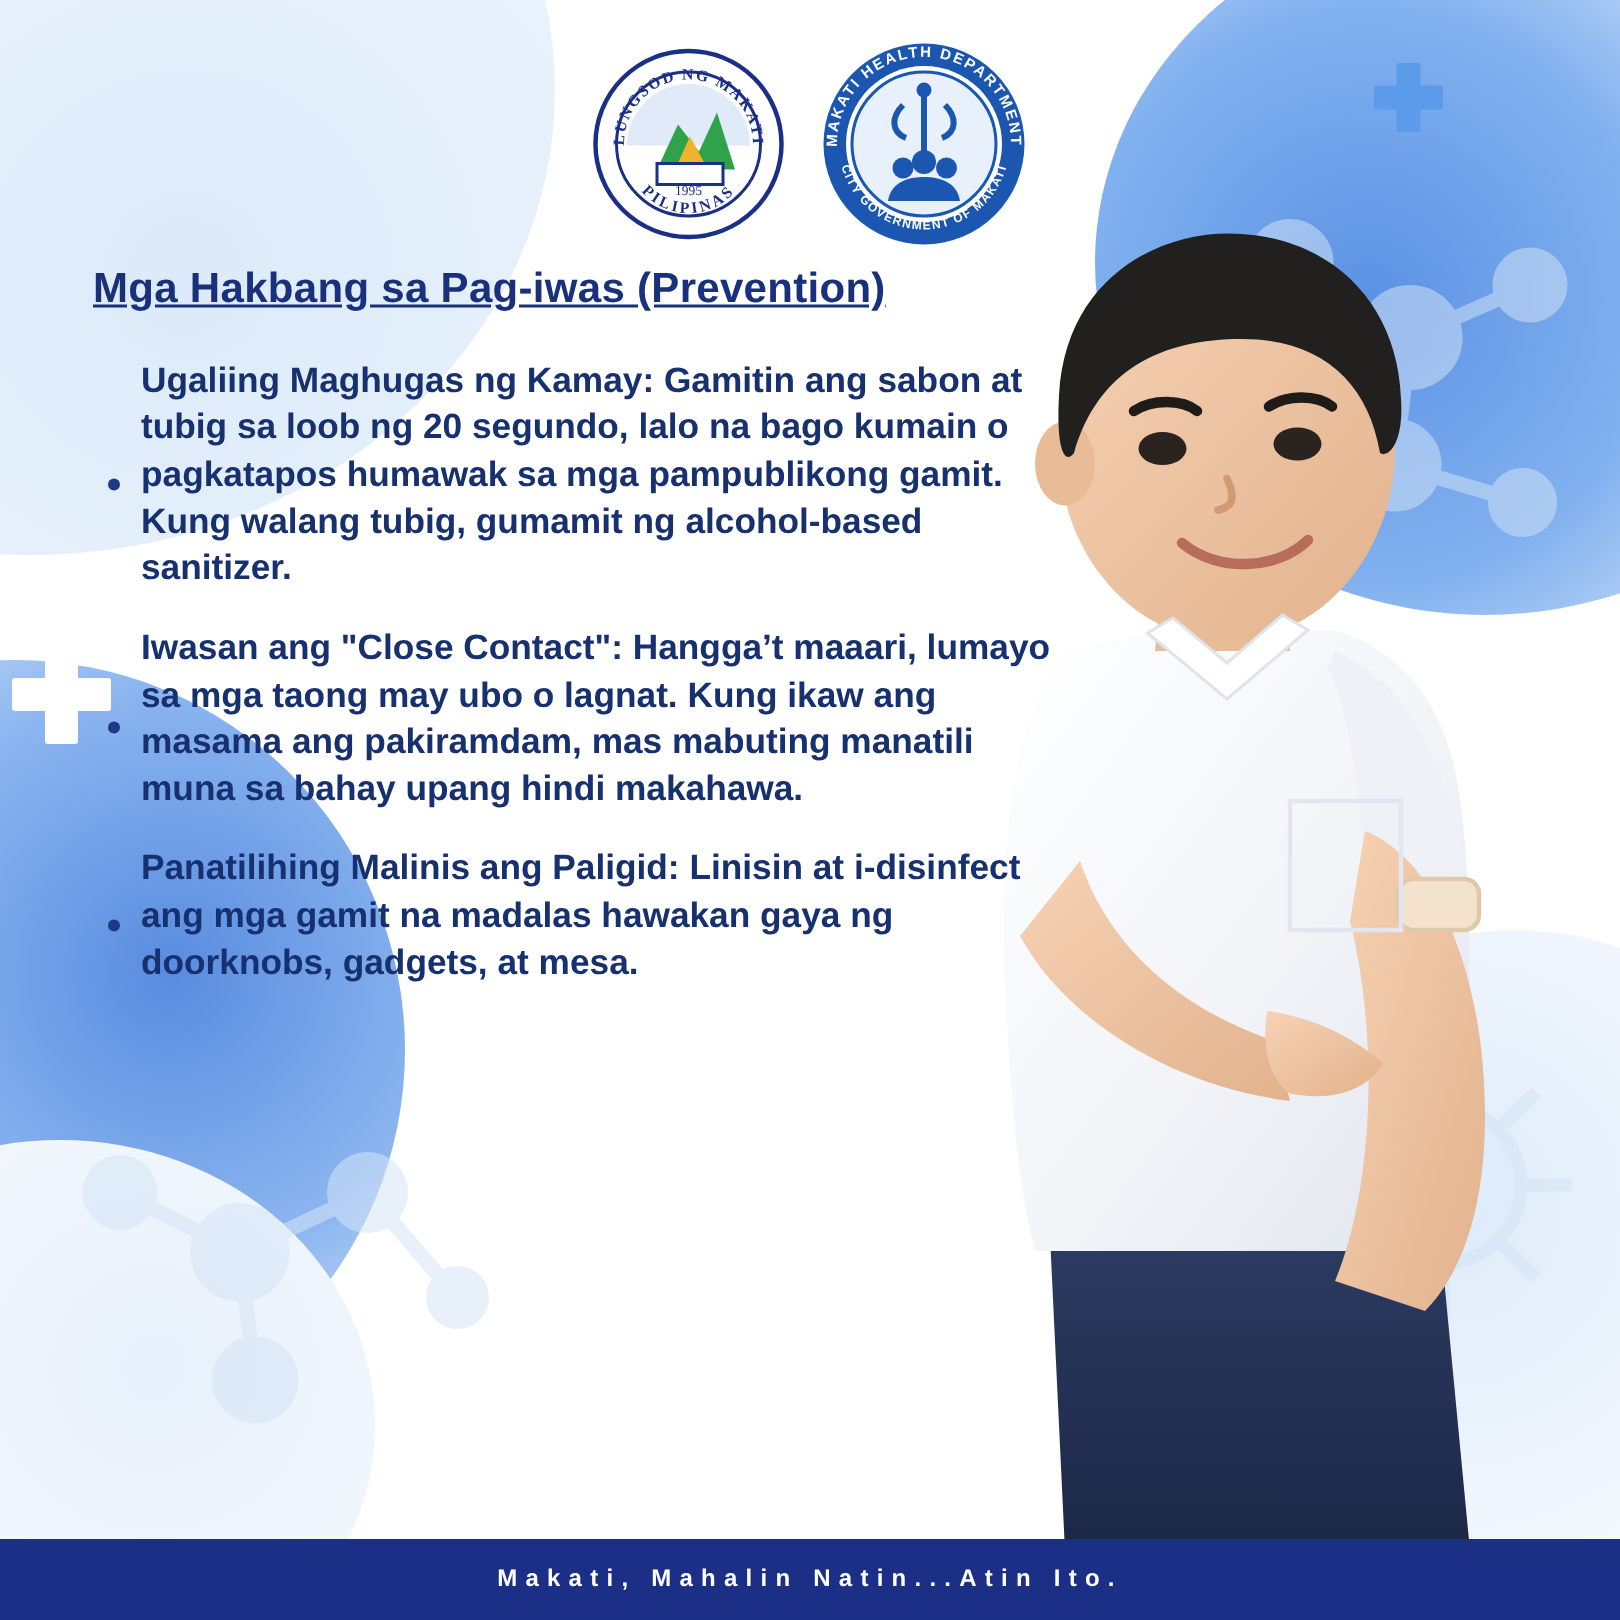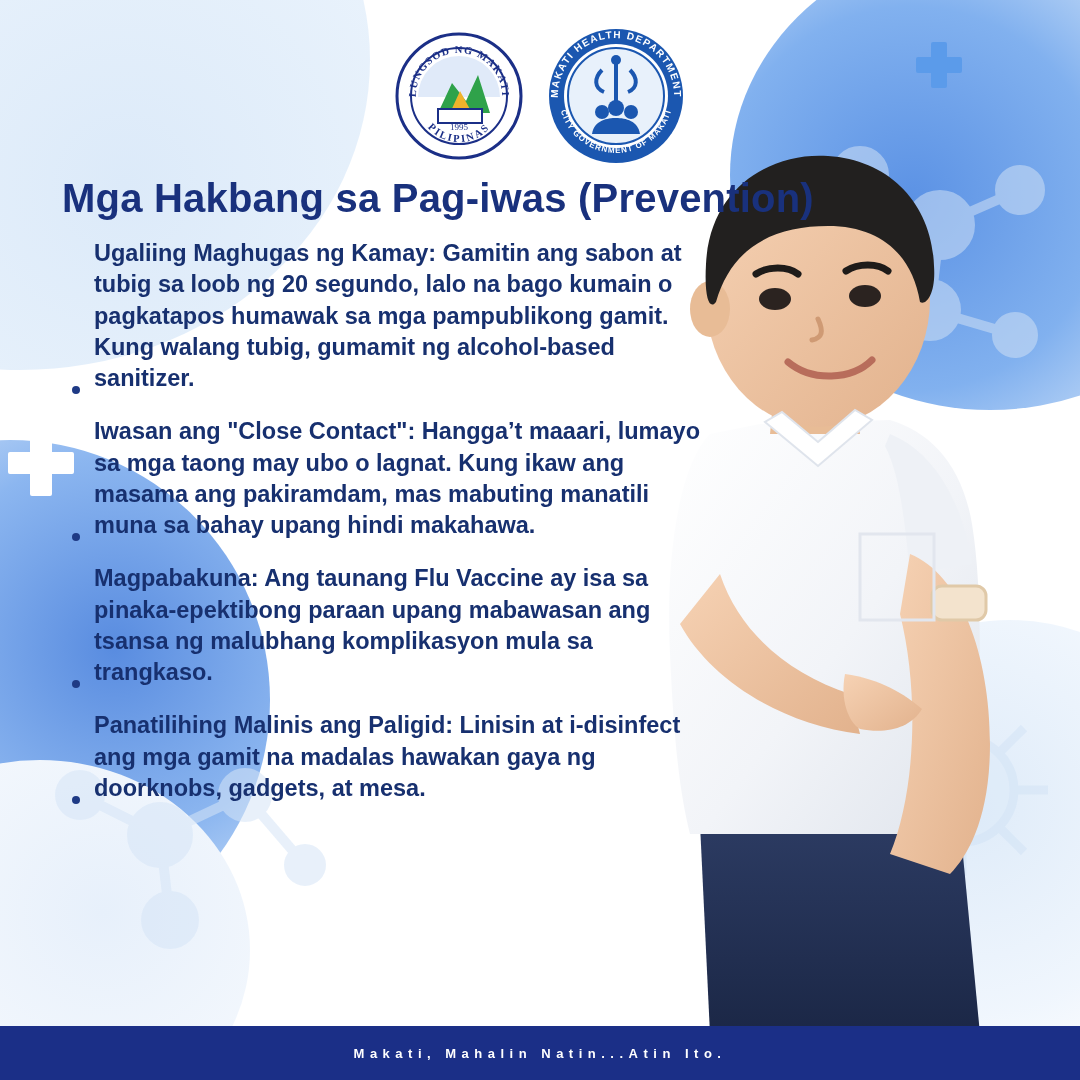--- a/index.html
+++ b/index.html
@@ -93,37 +93,38 @@
     gap: 22px;
     z-index: 5;
   }
   .seal { position: relative; }
 
   
   .headline {
     position: absolute;
     top: 176px; left: 62px;
     z-index: 6;
-    font-size: 40px;
+    font-size: 28px;
     font-weight: 700;
     color: #19317d;
     letter-spacing: .2px;
+    text-decoration: underline;
   }
 
   
   .content {
     position: absolute;
     top: 238px;
     left: 66px;
     width: 640px;
     z-index: 6;
   }
   .bullet {
     display: flex;
-    align-items: flex-end;
+    align-items: center;
     margin-bottom: 22px;
   }
   .bullet .dot {
     flex: 0 0 auto;
     width: 8px; height: 8px;
     border-radius: 50%;
     background: #1e3a85;
     margin: 13px 14px 0 6px;
   }
   .bullet .txt {
@@ -147,21 +148,21 @@
     left: 0; right: 0; bottom: 0;
     height: 54px;
     background: #1b2f87;
     display: flex;
     align-items: center;
     justify-content: center;
     z-index: 8;
   }
   .footer-text {
     color: #ffffff;
-    font-size: 13px;
+    font-size: 16px;
     font-weight: 700;
     letter-spacing: 5.5px;
   }
 </style>
 </head>
 <body>
 
 <div id="poster">
 
   <div class="bg-layer">
@@ -332,24 +333,20 @@
     <div class="bullet">
       <div class="dot"></div>
       <div class="txt">Ugaliing Maghugas ng Kamay: Gamitin ang sabon at tubig sa loob ng 20 segundo, lalo na bago kumain o pagkatapos humawak sa mga pampublikong gamit. Kung walang tubig, gumamit ng alcohol-based sanitizer.</div>
     </div>
     <div class="bullet">
       <div class="dot"></div>
       <div class="txt">Iwasan ang "Close Contact": Hangga’t maaari, lumayo sa mga taong may ubo o lagnat. Kung ikaw ang masama ang pakiramdam, mas mabuting manatili muna sa bahay upang hindi makahawa.</div>
     </div>
     <div class="bullet">
       <div class="dot"></div>
-      <div class="txt">Magpabakuna: Ang taunang Flu Vaccine ay isa sa pinaka-epektibong paraan upang mabawasan ang tsansa ng malubhang komplikasyon mula sa trangkaso.</div>
-    </div>
-    <div class="bullet">
-      <div class="dot"></div>
       <div class="txt">Panatilihing Malinis ang Paligid: Linisin at i-disinfect ang mga gamit na madalas hawakan gaya ng doorknobs, gadgets, at mesa.</div>
     </div>
   </div>
 
   <div class="footer">
     <div class="footer-text">Makati, Mahalin Natin...Atin Ito.</div>
   </div>
 
 </div>
 

